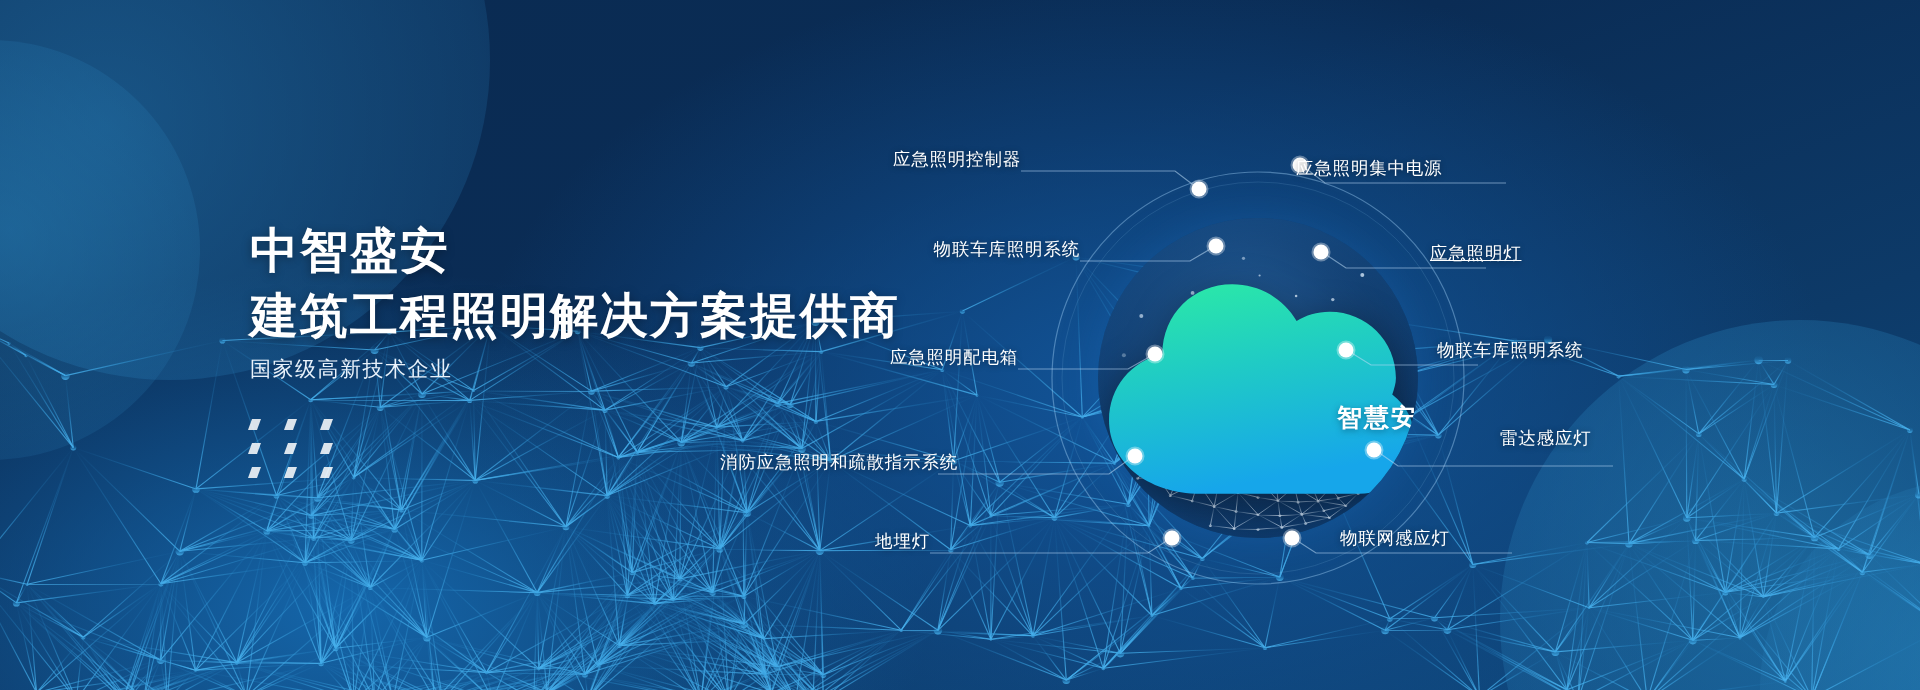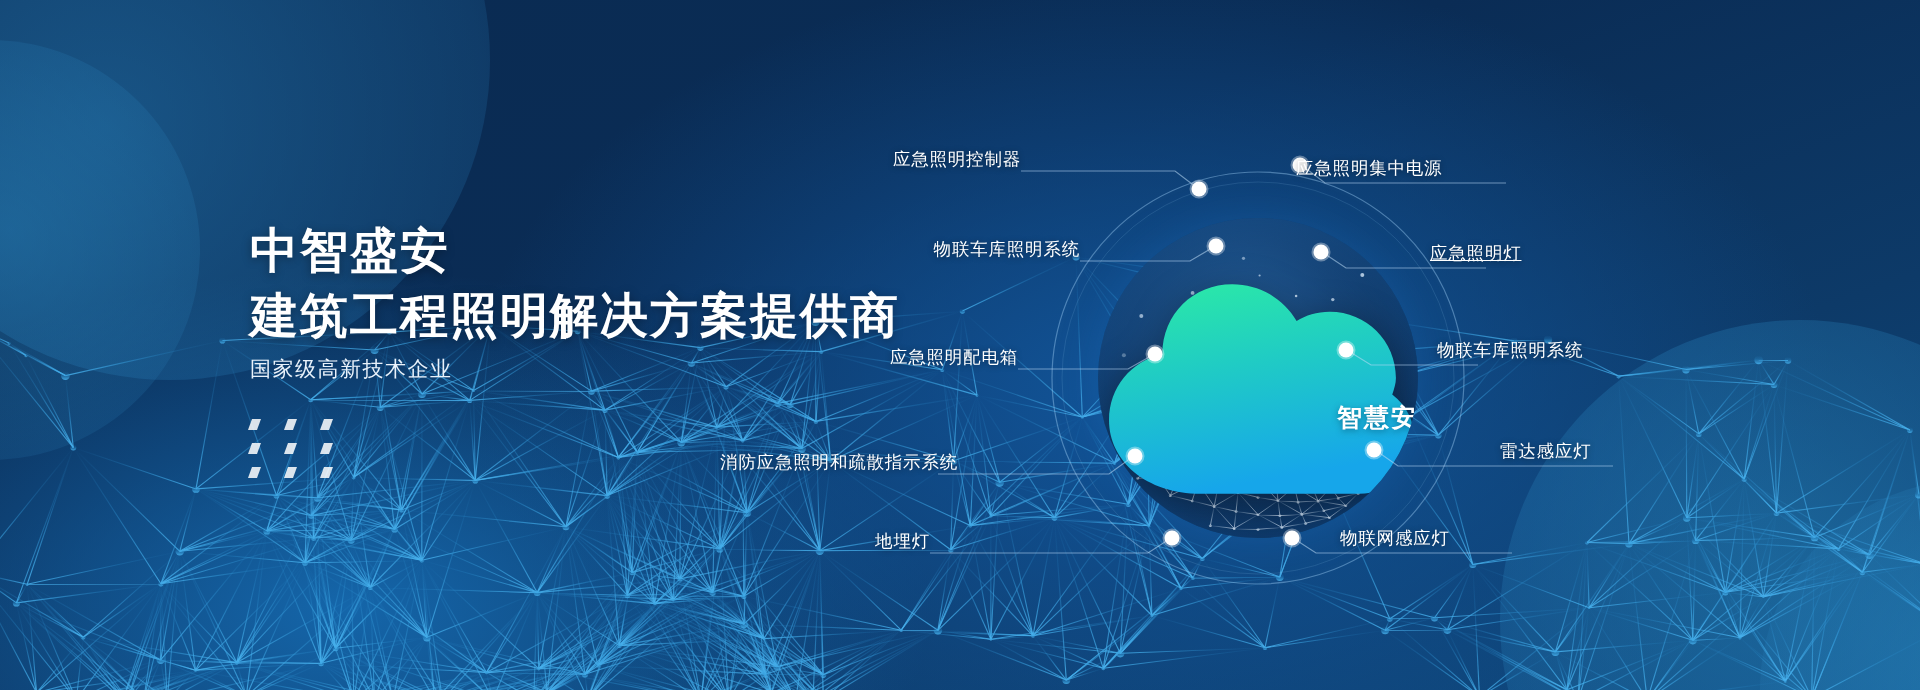--- a/index.html
+++ b/index.html
@@ -2516,16 +2516,16 @@
 
   <div class="callout l" style="left:700px; top:147px; width:321px;">应急照明控制器</div>
   <div class="callout l" style="left:660px; top:237px; width:420px;">物联车库照明系统</div>
   <div class="callout l" style="left:690px; top:345px; width:328px;text-align:right;">应急照明配电箱</div>
   <div class="callout l" style="left:560px; top:450px; width:398px;">消防应急照明和疏散指示系统</div>
   <div class="callout l" style="left:700px; top:529px; width:230px;font-family:Liberation Mono, monospace;">地埋灯</div>
 
   <div class="callout r" style="left:1296px; top:156px;">应急照明集中电源</div>
   <div class="callout r" style="left:1430px; top:241px;text-decoration:underline;">应急照明灯</div>
   <div class="callout r" style="left:1437px; top:338px;">物联车库照明系统</div>
-  <div class="callout r" style="left:1500px; top:439px;">雷达感应灯</div>
+  <div class="callout r" style="left:1500px; top:426px;">雷达感应灯</div>
   <div class="callout r" style="left:1340px; top:526px;">物联网感应灯</div>
 
 </div>
 
 </body></html>

